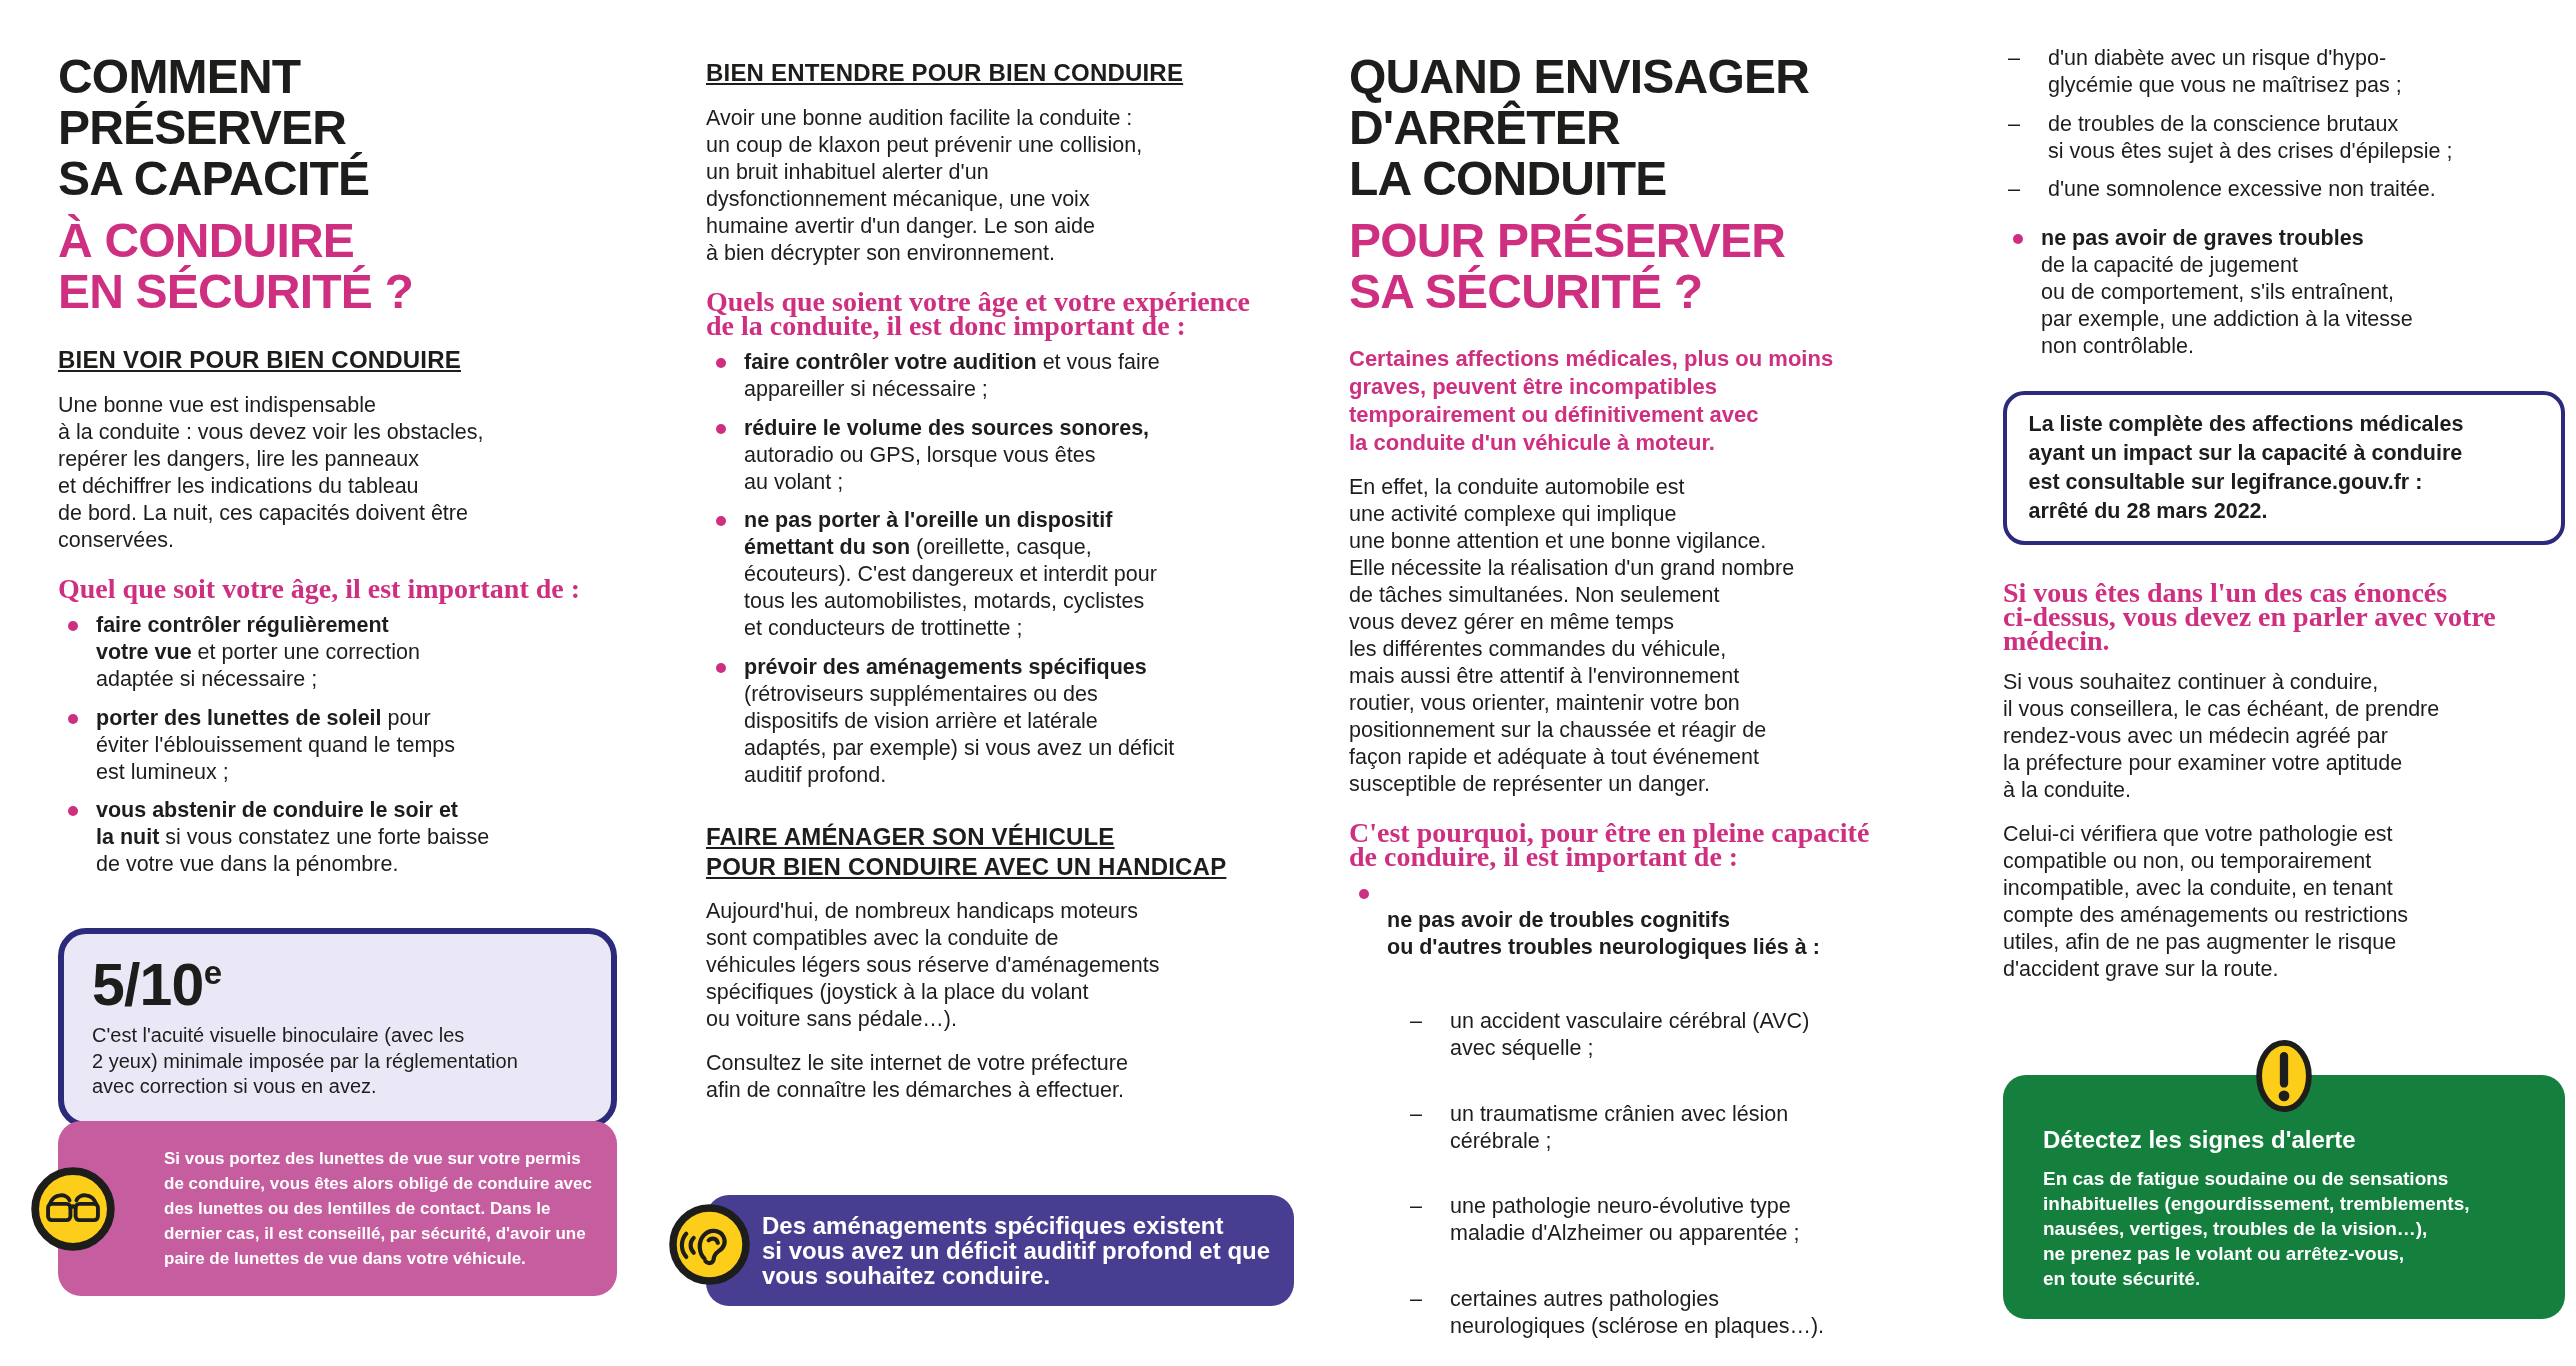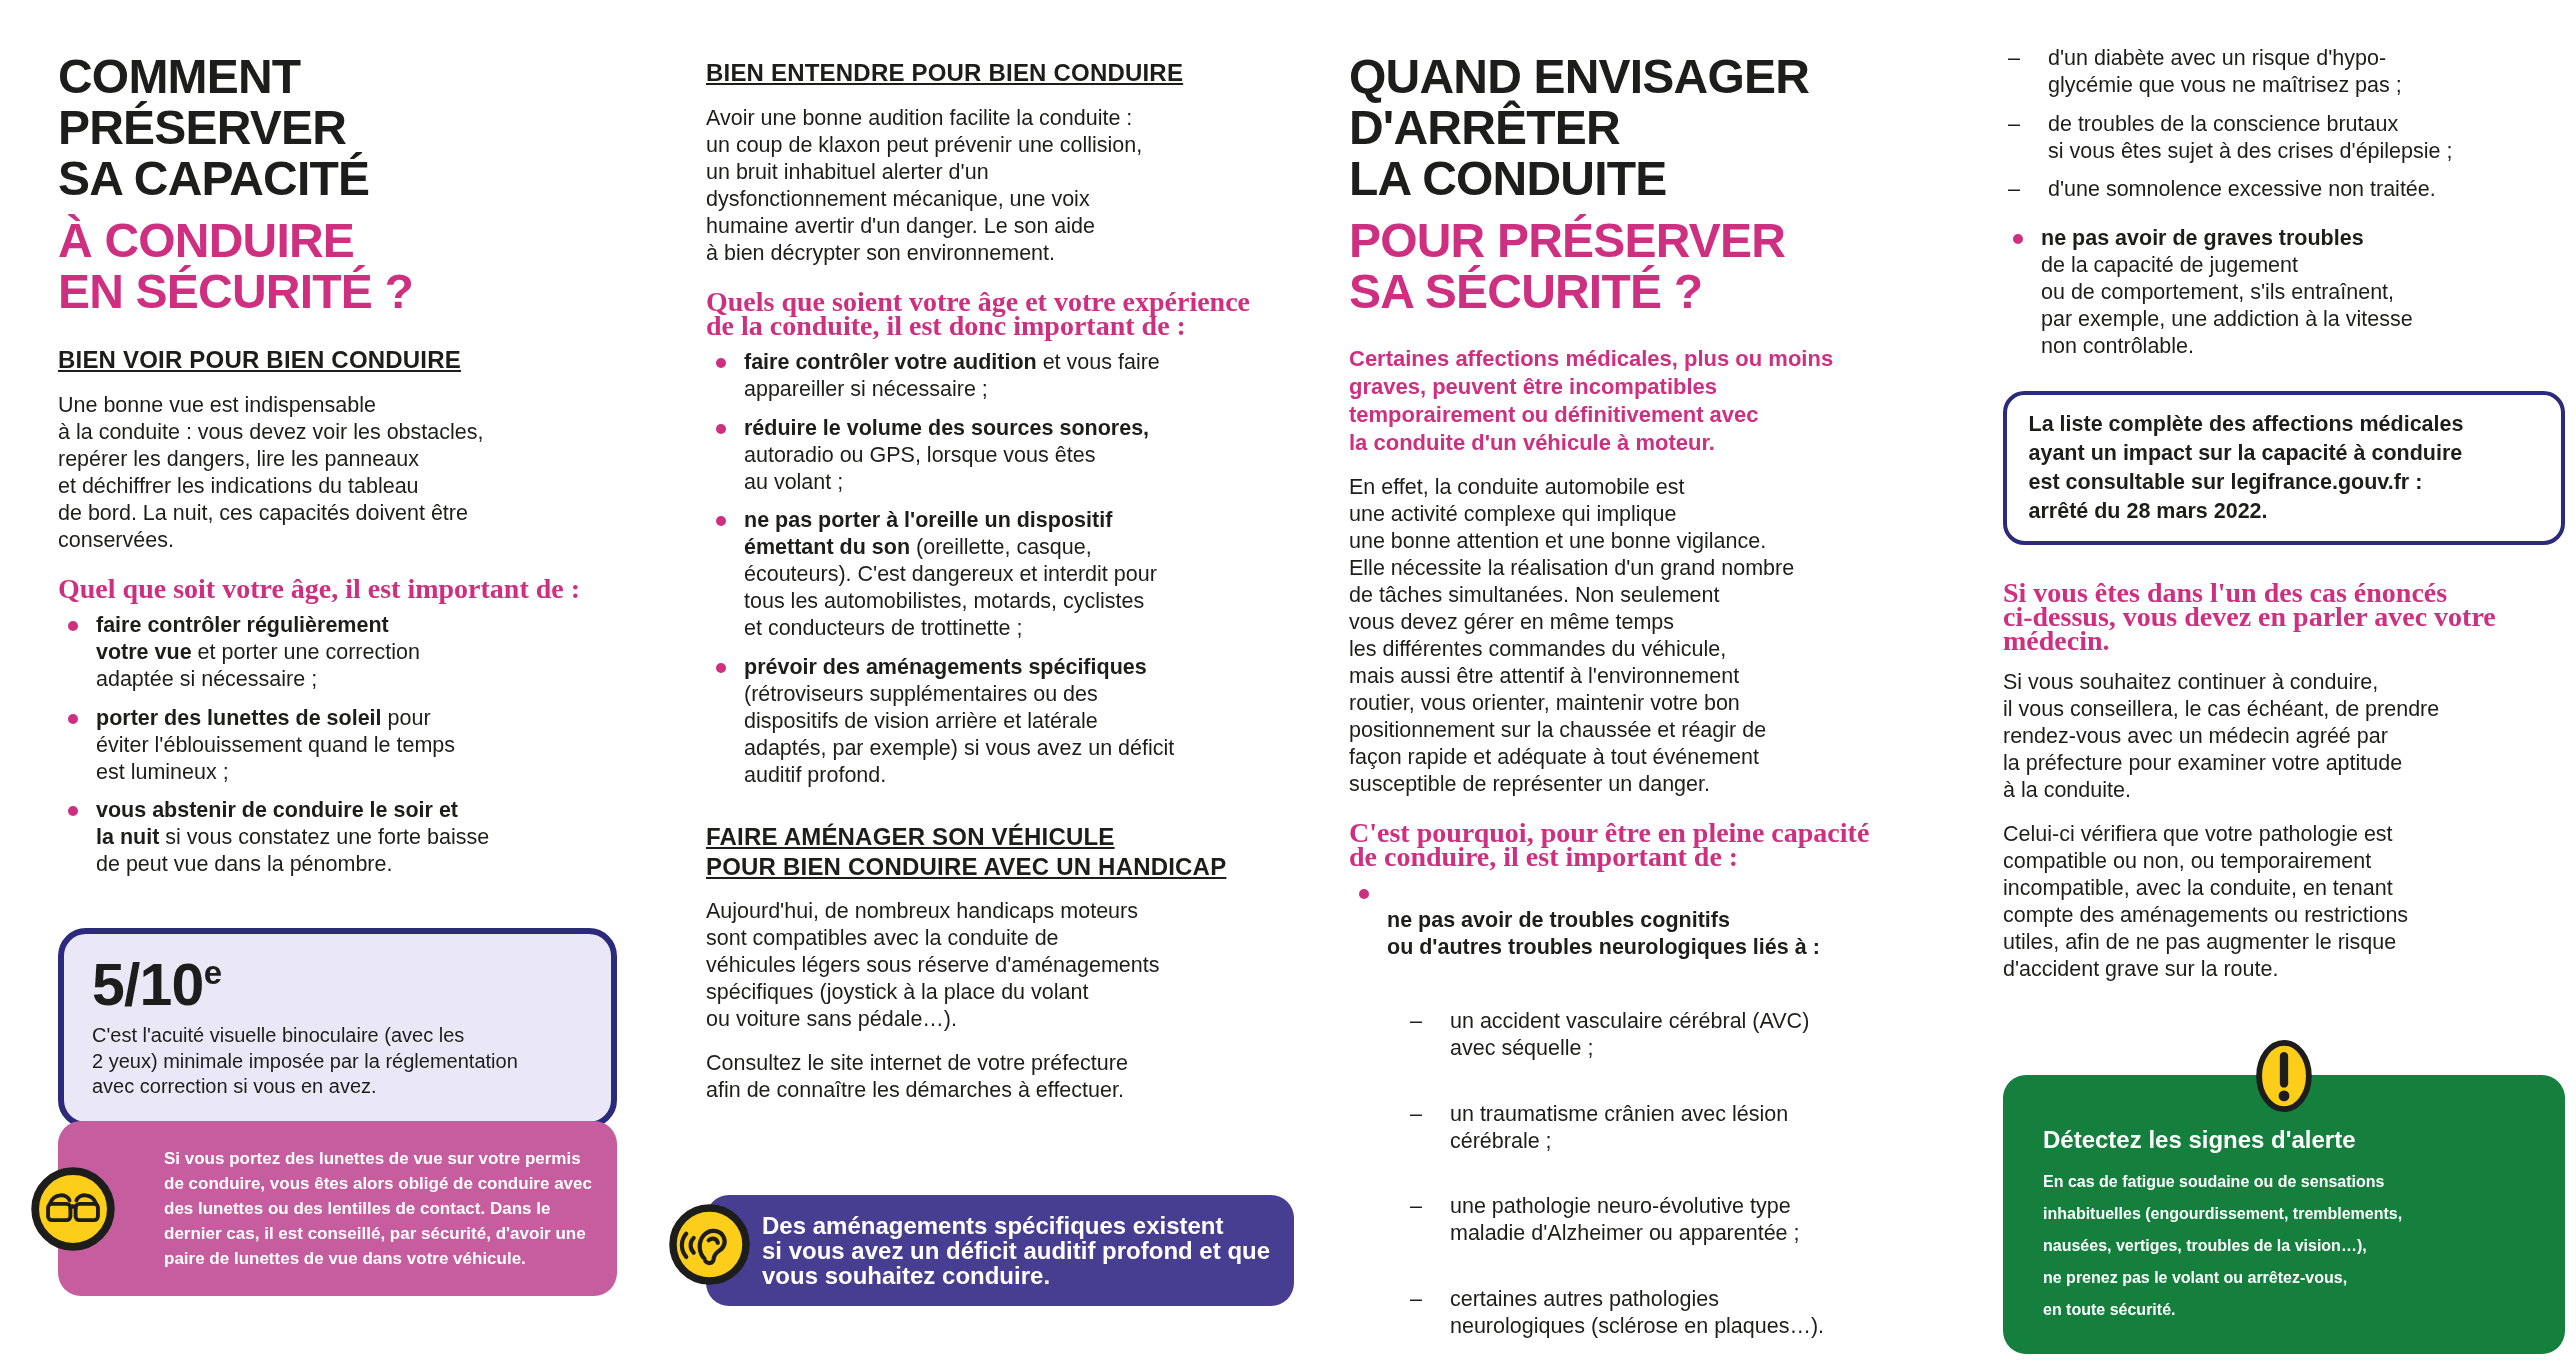--- a/index.html
+++ b/index.html
@@ -58,21 +58,21 @@
 
   
   .callout{position:absolute;left:0;right:0;border-radius:23px;color:#ffffff;font-weight:bold;}
   .callout .txt{white-space:pre-line;}
   #box-glasses{top:1121px;background:#c65d9f;padding:25px 23px 25px 106px;}
   #box-glasses .txt{font-size:17px;line-height:25px;}
   #box-ear{top:1195px;background:#473e92;padding:18px 21.5px 18px 56px;}
   #box-ear .txt{font-size:24px;line-height:25px;}
   #box-alert{top:1075px;background:#15803d;padding:51px 40px 28px 40px;}
   #box-alert .alert-title{font-size:24px;line-height:28px;margin:0 0 11.6px 0;}
-  #box-alert .txt{font-size:16px;line-height:32px;}
+  #box-alert .txt{font-size:19px;line-height:25px;}
 
   .icon-badge{position:absolute;}
   #icon-glasses{left:-28px;top:45px;width:86px;height:86px;}
   #icon-ear{left:-38px;top:8.3px;width:83px;height:83px;}
   #icon-alert{left:50%;transform:translateX(-50%);top:-38px;width:63px;height:78px;}
   .icon-badge svg{display:block;width:100%;height:100%;}
 </style>
 </head>
 <body>
 
@@ -94,21 +94,21 @@
   <p class="subhead">Quel que soit votre âge, il est important de :</p>
   <ul class="bullets">
     <li><span class="b">faire contrôler régulièrement
 votre vue</span><span> et porter une correction
 adaptée si nécessaire ;</span></li>
     <li><span class="b">porter des lunettes de soleil</span><span> pour
 éviter l'éblouissement quand le temps
 est lumineux ;</span></li>
     <li><span class="b">vous abstenir de conduire le soir et
 la nuit</span><span> si vous constatez une forte baisse
-de peut vue dans la pénombre.</span></li>
+de votre vue dans la pénombre.</span></li>
   </ul>
 
   <div class="stat-box">
     <div class="stat-value"><span>5/10</span><sup>e</sup></div>
     <div class="stat-text">C'est l'acuité visuelle binoculaire (avec les
 2 yeux) minimale imposée par la réglementation
 avec correction si vous en avez.</div>
   </div>
 
   <div class="callout" id="box-glasses">

